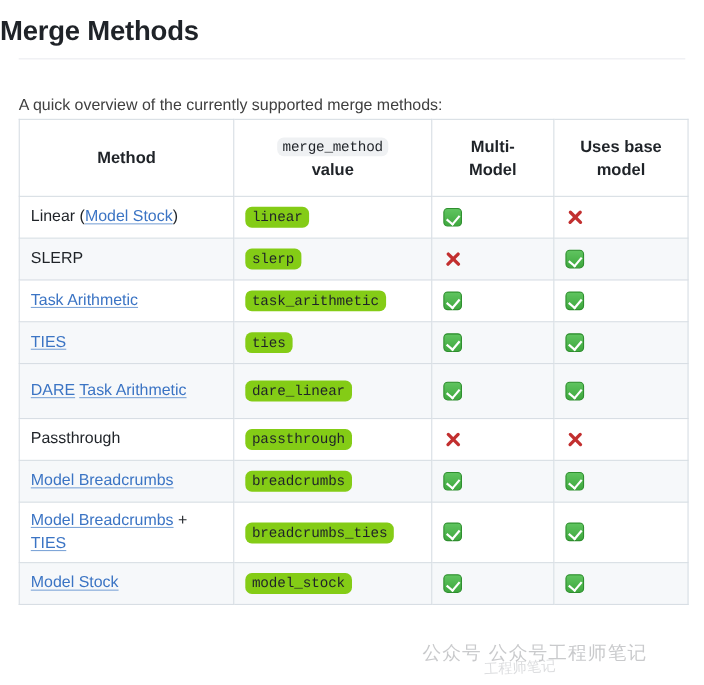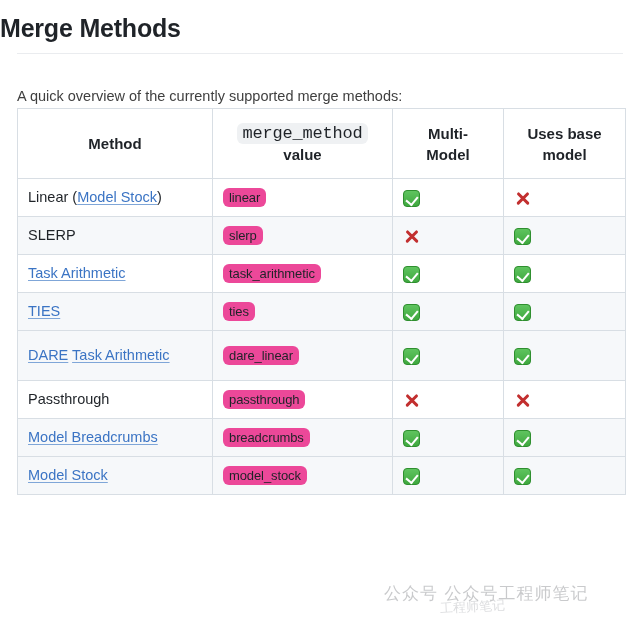--- a/index.html
+++ b/index.html
@@ -97,33 +97,33 @@
   td.cell-flag {
     text-align: left;
     padding-left: 12px;
   }
 
   .row-tall td { height: 50px; }
   .row-reg  td { height: 38px; }
 
   
   code.chip {
-    font-family: Liberation Sans, sans-serif;
+    font-family: Liberation Mono, monospace;
     font-size: 13px;
-    background: #ec4899;
+    background: #84cc16;
     color: #1f2328;
     border-radius: 6px;
     padding: 2px 6px;
     white-space: nowrap;
     letter-spacing: -0.1px;
   }
   
   code.chip-hdr {
     font-family: "Liberation Mono", "DejaVu Sans Mono", monospace;
-    font-size: 17px;
+    font-size: 13px;
     background: #eff1f3;
     color: #1f2328;
     border-radius: 6px;
     padding: 1px 5px;
     font-weight: normal;
     letter-spacing: -0.2px;
   }
 
   
   a.lnk, span.lnk {
@@ -269,20 +269,26 @@
             <td class="cell-value"><code class="chip">passthrough</code></td>
             <td class="cell-flag"><span class="flag flag-no" title="no"></span></td>
             <td class="cell-flag"><span class="flag flag-no" title="no"></span></td>
           </tr>
           <tr class="even row-reg">
             <td class="cell-method"><span class="lnk">Model Breadcrumbs</span></td>
             <td class="cell-value"><code class="chip">breadcrumbs</code></td>
             <td class="cell-flag"><span class="flag flag-yes" title="yes"></span></td>
             <td class="cell-flag"><span class="flag flag-yes" title="yes"></span></td>
           </tr>
+          <tr class="odd row-tall">
+            <td class="cell-method"><span class="lnk">Model Breadcrumbs</span><span> + </span><span class="lnk">TIES</span></td>
+            <td class="cell-value"><code class="chip">breadcrumbs_ties</code></td>
+            <td class="cell-flag"><span class="flag flag-yes" title="yes"></span></td>
+            <td class="cell-flag"><span class="flag flag-yes" title="yes"></span></td>
+          </tr>
           <tr class="even row-reg">
             <td class="cell-method"><span class="lnk">Model Stock</span></td>
             <td class="cell-value"><code class="chip">model_stock</code></td>
             <td class="cell-flag"><span class="flag flag-yes" title="yes"></span></td>
             <td class="cell-flag"><span class="flag flag-yes" title="yes"></span></td>
           </tr>
         </tbody>
     </table>
   </div>
 

